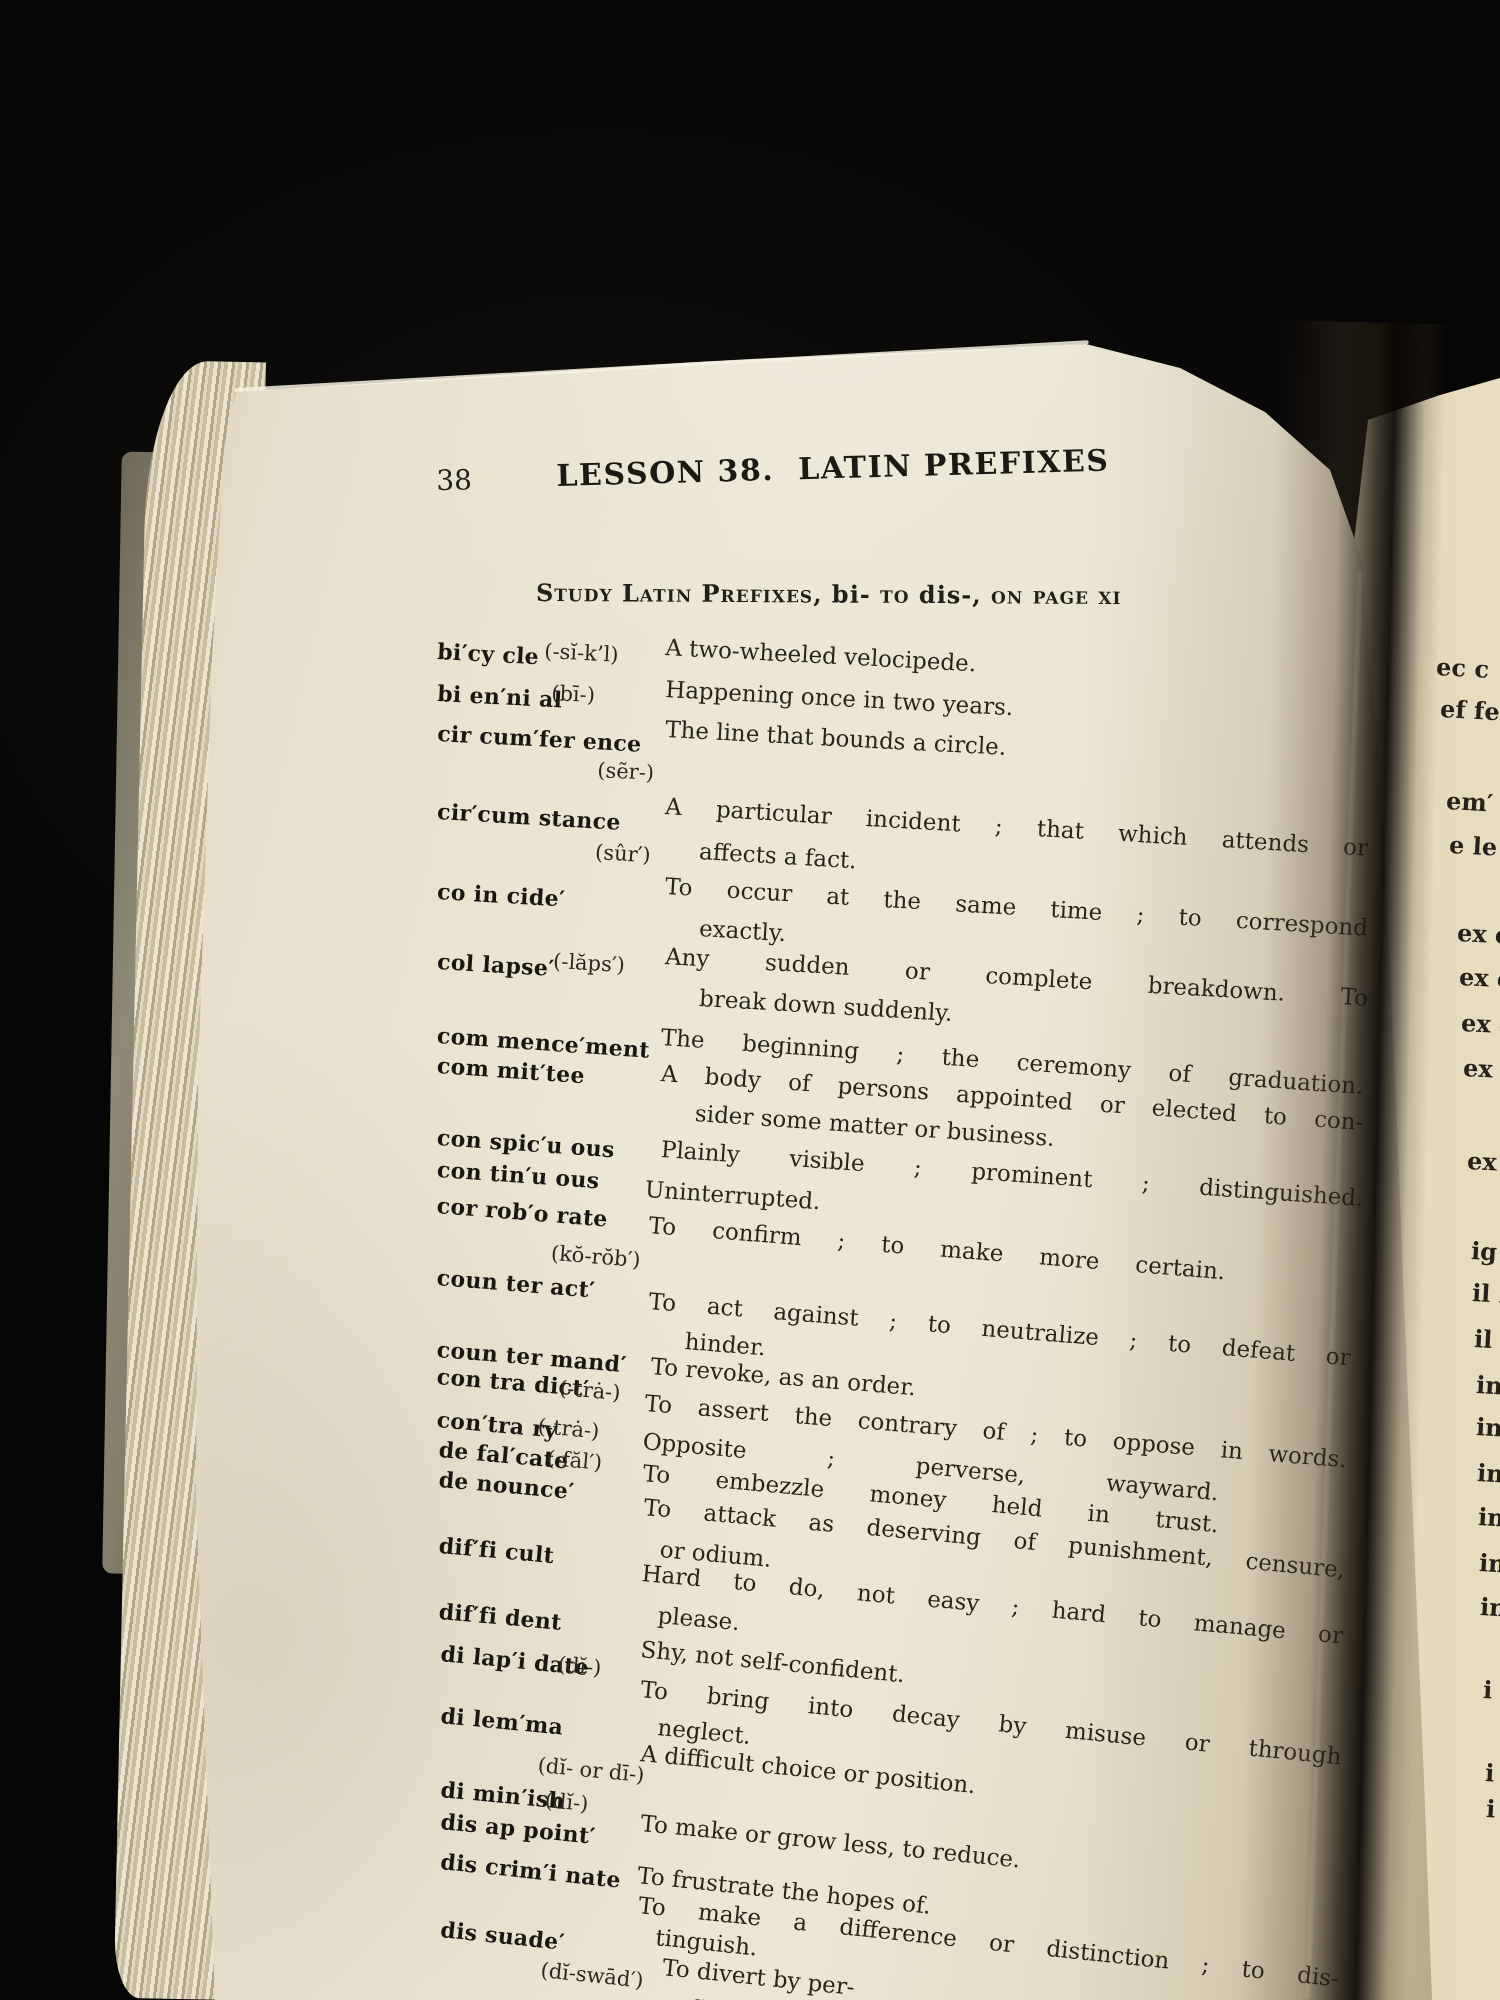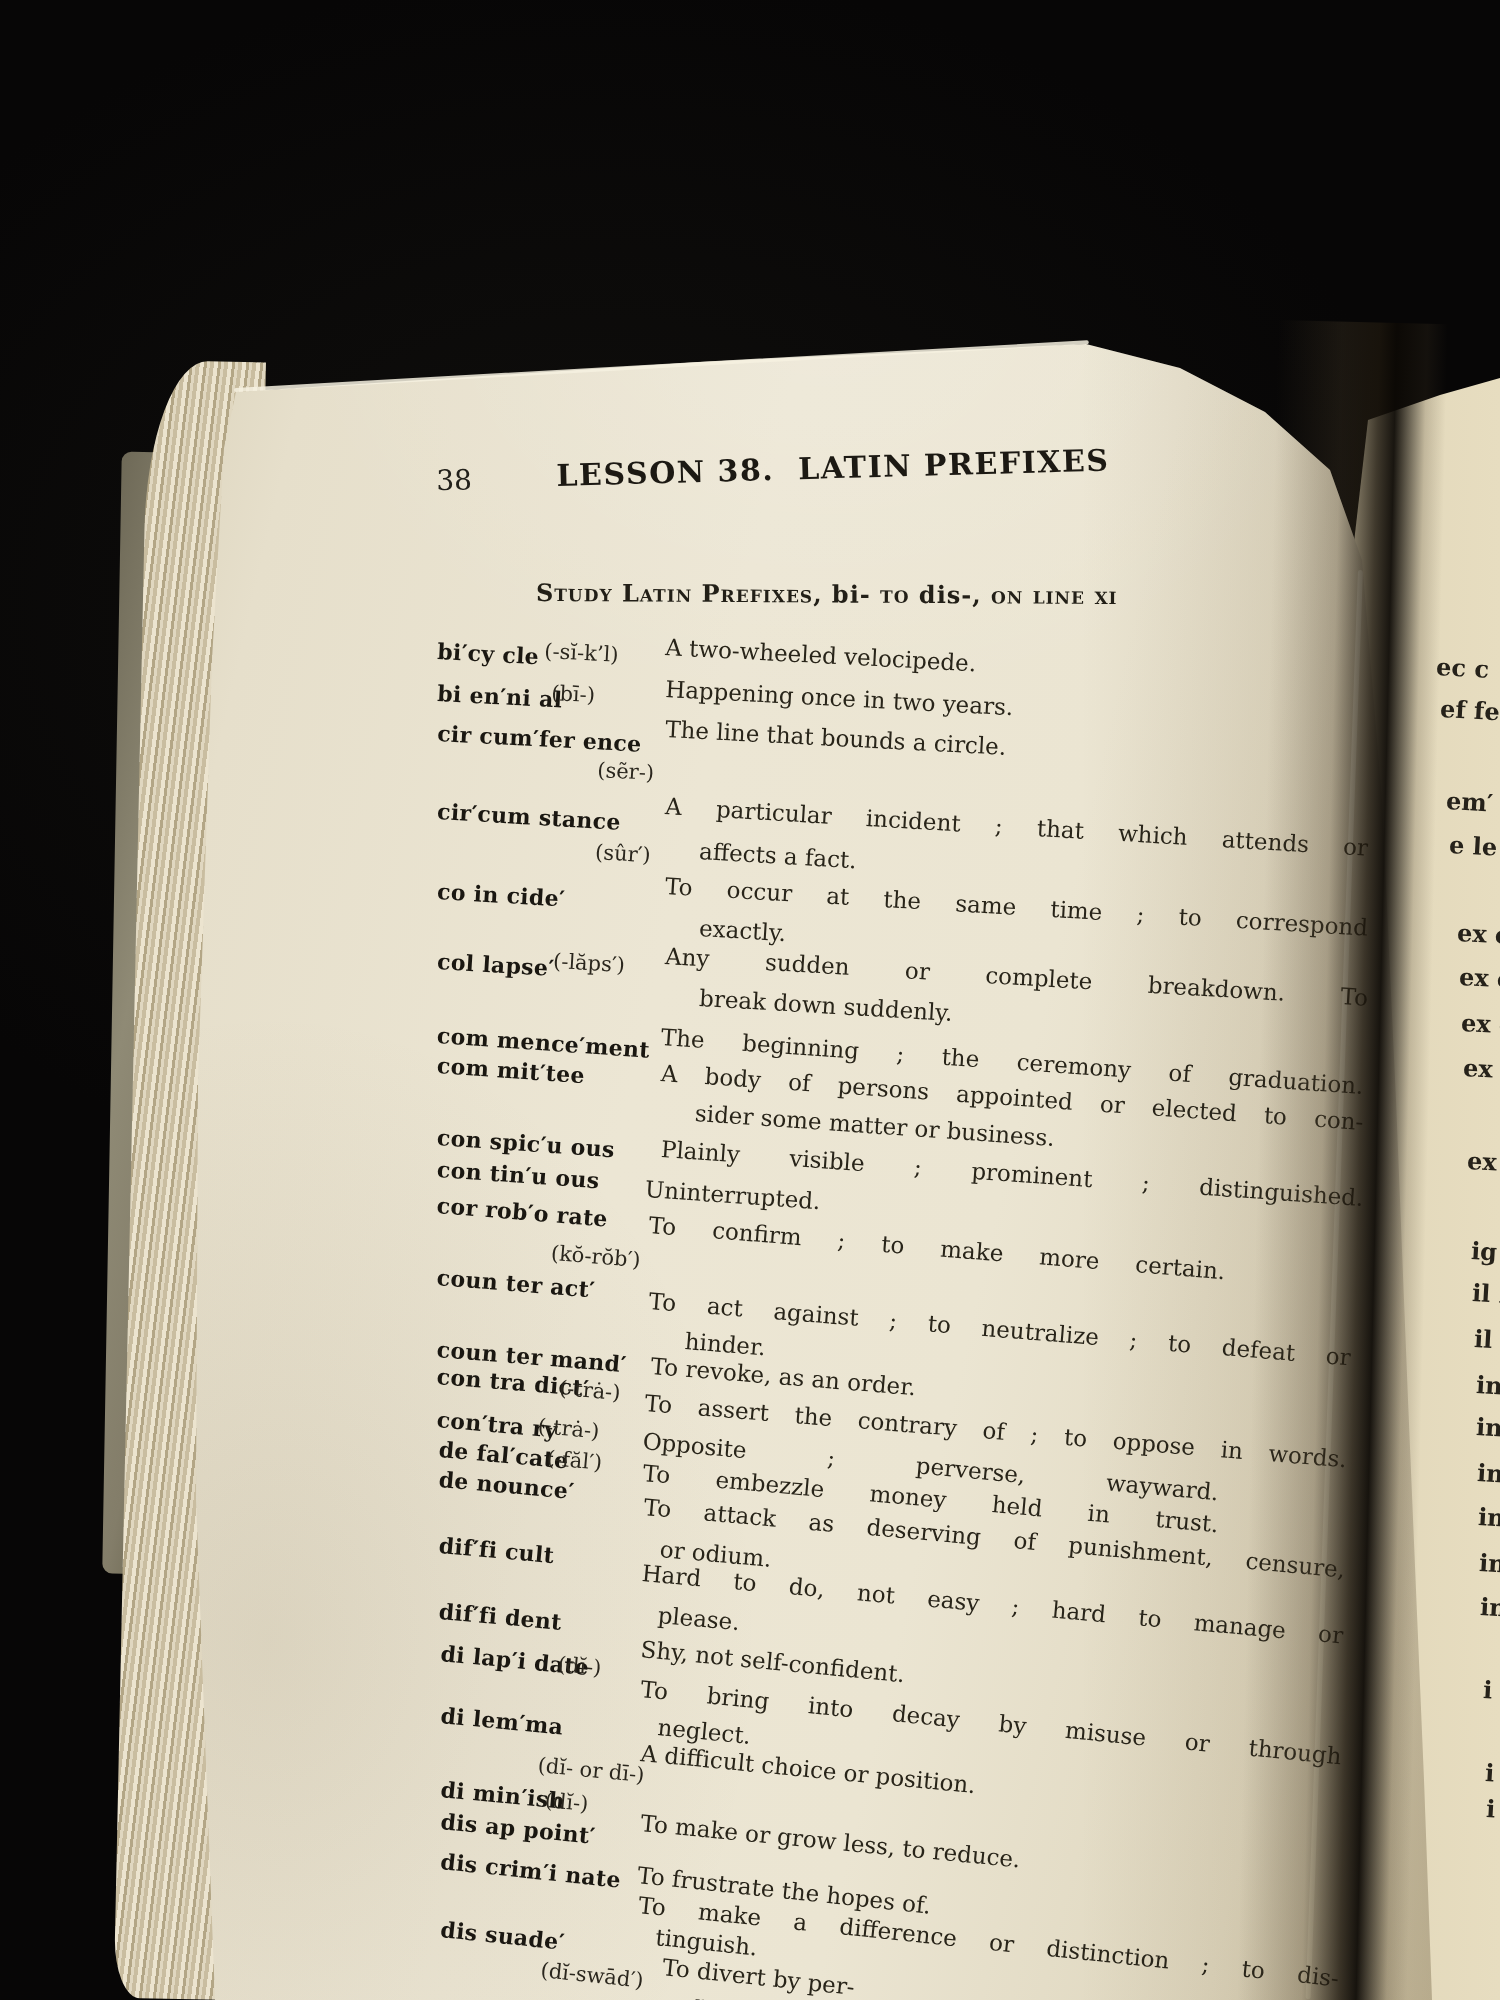--- a/index.html
+++ b/index.html
@@ -57,21 +57,21 @@
 <div class="scene">
   <div class="cover"></div>
   <div class="page-stack"></div>
   <div class="facing-page"></div>
   <div class="main-page"></div>
   <div class="top-edge"></div>
   <div class="curl-edge"></div>
 
   <div class="t num rn" style="left:436px;top:464px">38</div>
   <div class="t title rt" style="left:556px;top:458px">LESSON 38.  LATIN PREFIXES</div>
-  <div class="t sub rs" style="left:536px;top:578px"><span class="sc">Study Latin Prefixes, </span><span>bi-</span><span class="sc"> to </span><span>dis-,</span><span class="sc"> on line xi</span></div>
+  <div class="t sub rs" style="left:536px;top:578px"><span class="sc">Study Latin Prefixes, </span><span>bi-</span><span class="sc"> to </span><span>dis-,</span><span class="sc"> on page xi</span></div>
 
   <div class="t w r1" style="left:438px;top:638px">bi′cy cle</div>
   <div class="t p r1" style="left:545px;top:639px">(-sĭ-k’l)</div>
   <div class="t d r1" style="left:666px;top:634px">A two-wheeled velocipede.</div>
   <div class="t w r1" style="left:438px;top:680px">bi en′ni al</div>
   <div class="t p r1" style="left:552px;top:681px">(bī-)</div>
   <div class="t d r1" style="left:666px;top:676px">Happening once in two years.</div>
   <div class="t w r1" style="left:438px;top:720px">cir cum′fer ence</div>
   <div class="t d r1" style="left:666px;top:716px">The line that bounds a circle.</div>
   <div class="t p r1" style="left:598px;top:758px">(sẽr-)</div>

